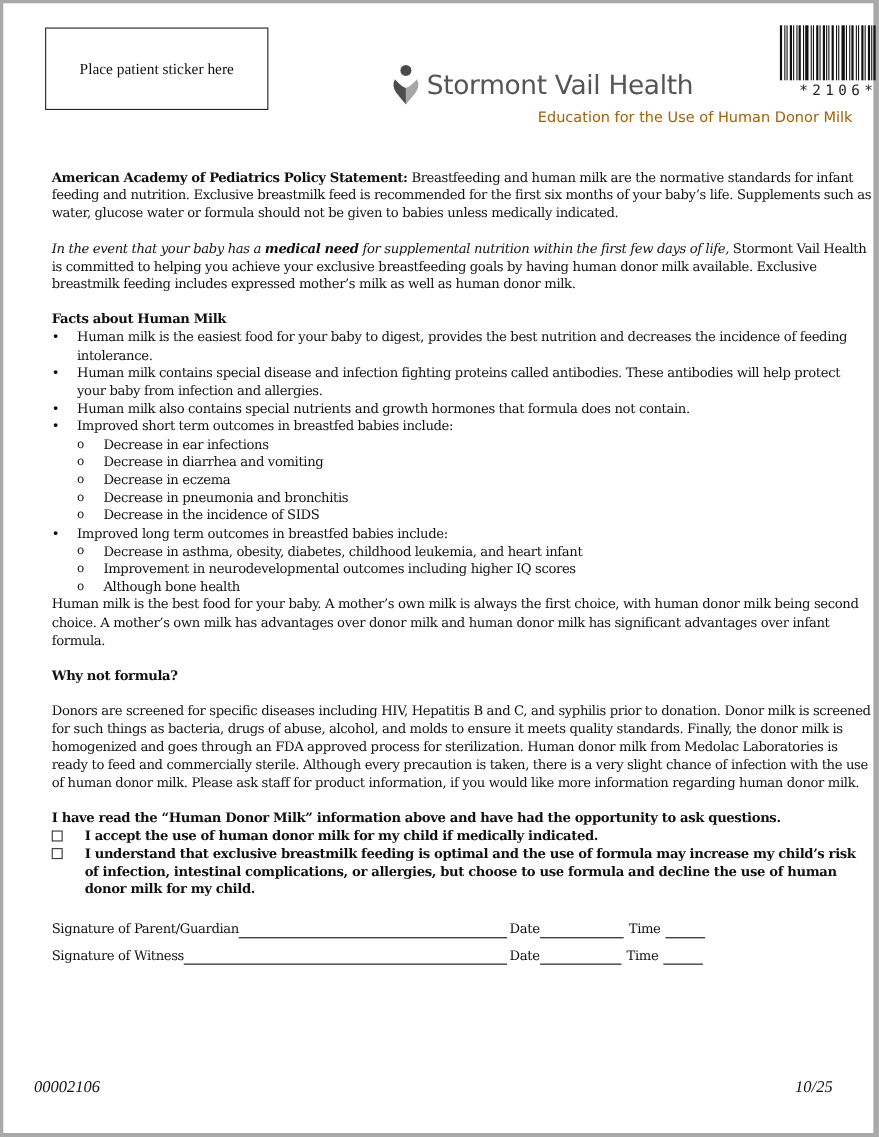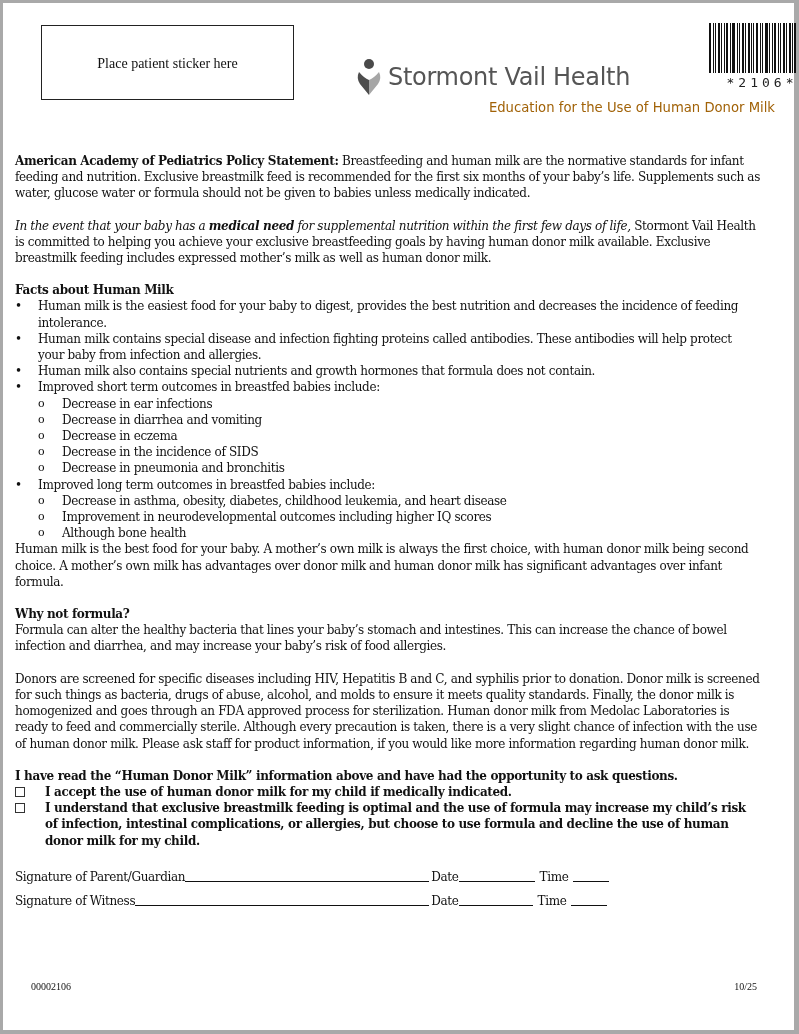--- a/index.html
+++ b/index.html
@@ -7,21 +7,21 @@
       width: 799px; height: 1034px; background: #a9a9a9;
       position: relative; overflow: hidden;
     }
     .page {
       position: absolute; left: 3px; top: 3px; width: 791px; height: 1027px;
       background: #ffffff;
       font-family: "DejaVu Serif", "Liberation Serif", serif;
       color: #111;
     }
     .sticker {
-      position: absolute; left: 38px; top: 22px; width: 253px; height: 75px;
+      position: absolute; left: 38px; top: 22px; width: 203px; height: 75px;
       border: 1px solid #222; box-sizing: border-box;
       display: flex; align-items: center; justify-content: center;
       font-family: "Liberation Serif", serif; font-size: 14px; padding-top: 2px;
     }
     .logo {
       position: absolute; left: 353px; top: 55px; display: flex; align-items: center;
     }
     .logo-text {
       font-family: "DejaVu Sans", "Liberation Sans", sans-serif;
       font-size: 24px; color: #555; margin-left: 6px; letter-spacing: -0.3px;
@@ -32,21 +32,21 @@
     .barcode-text {
       font-family: "DejaVu Sans Mono", monospace; font-size: 13px;
       text-align: center; letter-spacing: 4px; margin-top: 2px; color: #222;
     }
     .doc-title {
       position: absolute; right: 19px; top: 96px; text-align: right;
       font-family: "DejaVu Sans", "Liberation Sans", sans-serif;
       font-size: 13.2px; line-height: 17px; color: #a16207;
     }
     .content {
-      position: absolute; left: 12px; top: 150px; width: 745px;
+      position: absolute; left: 44px; top: 150px; width: 745px;
       font-size: 12px; line-height: 16.2px; letter-spacing: -0.35px;
     }
     p { margin: 0; }
     .gap { height: 16px; }
     .heading { font-weight: bold; }
     ul.facts { list-style: none; margin: 0; padding: 0; }
     ul.facts > li { position: relative; padding-left: 23px; }
     ul.facts > li::before {
       content: "\2022"; position: absolute; left: 0; top: 0;
     }
@@ -55,24 +55,24 @@
     ul.sub > li::before {
       content: "o"; position: absolute; left: 23px; top: 0; font-size: 11px;
     }
     .ack { font-weight: bold; }
     .check-row { display: flex; }
     .checkbox {
       flex: 0 0 auto; width: 10px; height: 10px; border: 1px solid #333;
       margin: 3px 8px 0 0; box-sizing: border-box; cursor: pointer;
     }
     .check-text { flex: 1; margin-left: 12px; }
-    .sig-row { display: flex; align-items: flex-start; margin-top: 8px; white-space: nowrap; }
+    .sig-row { display: flex; align-items: flex-end; margin-top: 8px; white-space: nowrap; }
     .line { display: inline-block; border-bottom: 1px solid #111; height: 12px; margin: 0 2px 0 0; }
     .footer-left, .footer-right {
-      position: absolute; top: 978px; font-family: "Liberation Serif", serif; font-size: 10px;
+      position: absolute; top: 978px; font-family: "Liberation Serif", serif; font-size: 15px; font-style: italic;
     }
     .footer-left { left: 28px; }
     .footer-right { right: 37px; }
   </style>
 </head>
 <body>
 
 <div class="page">
 
   <div class="sticker">
@@ -139,36 +139,35 @@
     <ul class="facts">
       <li>Human milk is the easiest food for your baby to digest, provides the best nutrition and decreases the incidence of feeding intolerance.</li>
       <li>Human milk contains special disease and infection fighting proteins called antibodies. These antibodies will help protect your baby from infection and allergies.</li>
       <li>Human milk also contains special nutrients and growth hormones that formula does not contain.</li>
       <li><span>Improved short term outcomes in breastfed babies include:</span></li>
     </ul>
     <ul class="sub">
       <li>Decrease in ear infections</li>
       <li>Decrease in diarrhea and vomiting</li>
       <li>Decrease in eczema</li>
+      <li>Decrease in pneumonia and bronchitis</li>
       <li>Decrease in the incidence of SIDS</li>
-      <li>Decrease in pneumonia and bronchitis</li>
     </ul>
     <ul class="facts">
       <li>Improved long term outcomes in breastfed babies include:</li>
     </ul>
     <ul class="sub">
-      <li>Decrease in asthma, obesity, diabetes, childhood leukemia, and heart disease</li>
+      <li>Decrease in asthma, obesity, diabetes, childhood leukemia, and heart infant</li>
       <li>Improvement in neurodevelopmental outcomes including higher IQ scores</li>
       <li>Although bone health</li>
     </ul>
     <p>Human milk is the best food for your baby. A mother’s own milk is always the first choice, with human donor milk being second choice. A mother’s own milk has advantages over donor milk and human donor milk has significant advantages over infant formula.</p>
     <div class="gap"></div>
 
     <p class="heading">Why not formula?</p>
-    <p>Formula can alter the healthy bacteria that lines your baby’s stomach and intestines. This can increase the chance of bowel infection and diarrhea, and may increase your baby’s risk of food allergies.</p>
     <div class="gap"></div>
 
     <p>Donors are screened for specific diseases including HIV, Hepatitis B and C, and syphilis prior to donation. Donor milk is screened for such things as bacteria, drugs of abuse, alcohol, and molds to ensure it meets quality standards. Finally, the donor milk is homogenized and goes through an FDA approved process for sterilization. Human donor milk from Medolac Laboratories is ready to feed and commercially sterile. Although every precaution is taken, there is a very slight chance of infection with the use of human donor milk. Please ask staff for product information, if you would like more information regarding human donor milk.</p>
     <div class="gap"></div>
 
     <div class="ack">
       <p>I have read the “Human Donor Milk” information above and have had the opportunity to ask questions.</p>
       <div class="check-row">
         <span class="checkbox"></span>
         <span class="check-text">I accept the use of human donor milk for my child if medically indicated.</span>

